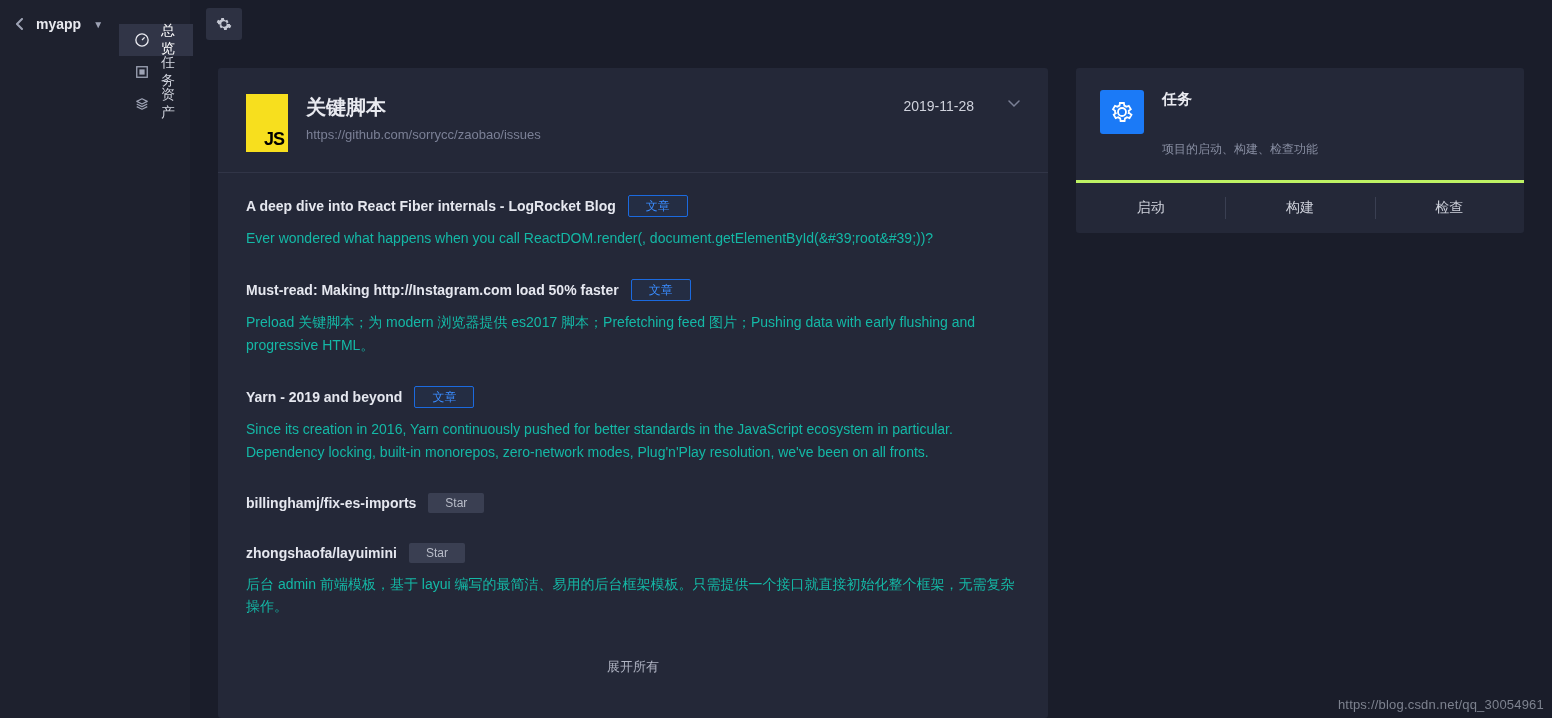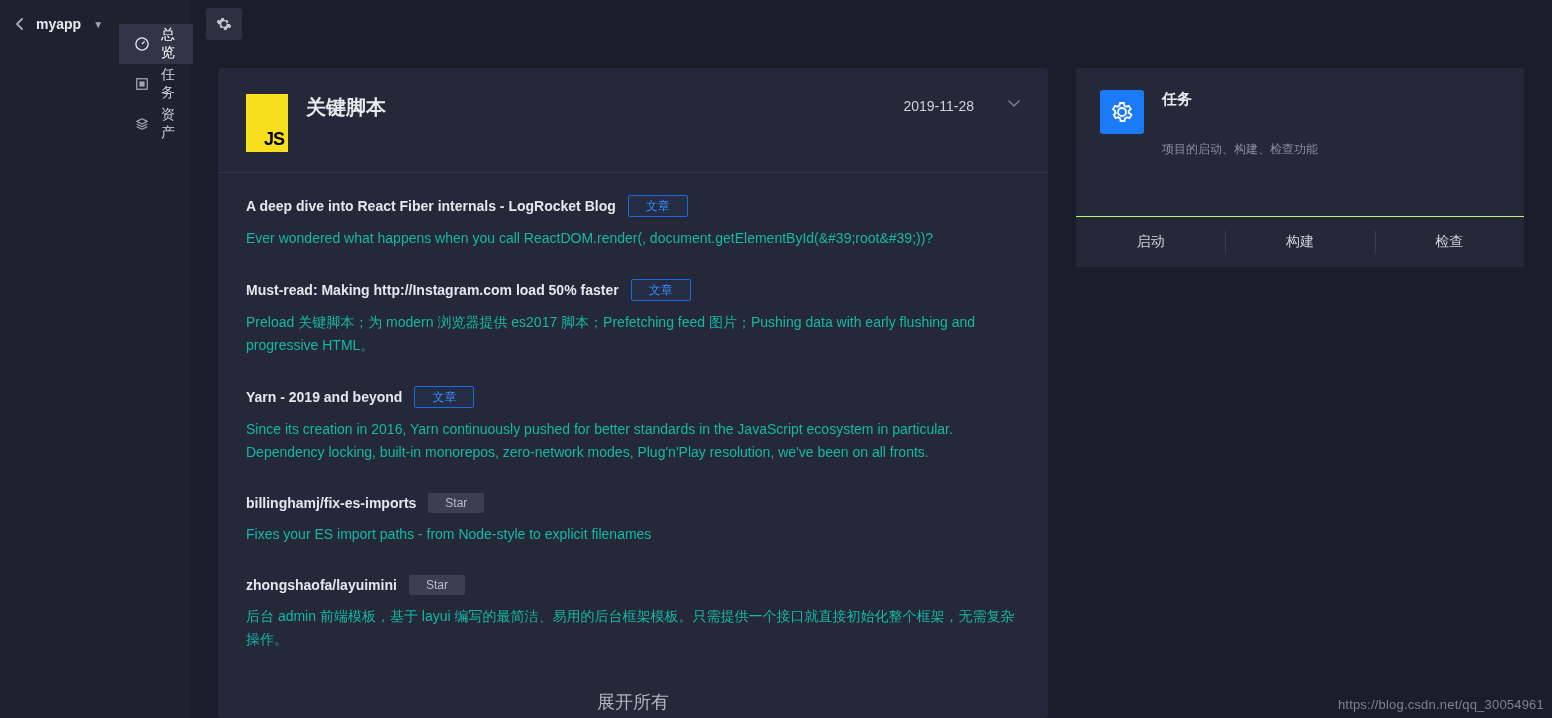--- a/index.html
+++ b/index.html
@@ -38,21 +38,21 @@
     color: #e9eaf0;
   }
   .sidebar-header .chev-down {
     color: #9ea3b5;
     font-size: 10px;
   }
   .sidebar-nav {
     margin-top: 24px;
   }
   .nav-item {
-    height: 40px;
+    height: 32px;
     display: flex;
     align-items: center;
     padding: 0 16px;
     gap: 12px;
     font-size: 14px;
     color: #cfd2dc;
     cursor: pointer;
   }
   .nav-item.active {
     background: #313547;
@@ -185,21 +185,21 @@
     background: #3a3f52;
     color: #b9bdc9;
   }
   .article-desc {
     font-size: 14px;
     color: #14b8a6;
     line-height: 1.6;
   }
   .show-all {
     text-align: center;
-    font-size: 18px;
+    font-size: 13px;
     color: #b0b4c3;
     padding: 10px 0 8px 0;
     cursor: pointer;
   }
 
   .side-panel {
     width: 448px;
     flex-shrink: 0;
   }
   .task-card {
@@ -219,22 +219,21 @@
     border-radius: 3px;
     display: inline-flex;
     align-items: center;
     justify-content: center;
     color: #fff;
   }
   .task-title { font-size: 15px; font-weight: 600; color: #e9eaf0; margin-bottom: 6px;}
   .task-sub { font-size: 12px; color: #888ea2; margin-top: 32px; }
   .task-actions {
     display: flex;
-    border-top: 1px solid #bef264;
-    margin-top: 36px;
+    border-top: 3px solid #bef264;
   }
   .task-action {
     flex: 1;
     text-align: center;
     padding: 16px 0;
     font-size: 14px;
     color: #cfd2dc;
     cursor: pointer;
     position: relative;
   }
@@ -311,20 +310,21 @@
     </div>
   </div>
 
   <div class="content-row">
 
     <div class="feed-panel">
       <div class="feed-header">
         <div class="js-badge">JS</div>
         <div class="feed-title-wrap">
           <div class="feed-title">关键脚本</div>
+          <div class="feed-sub">https://github.com/sorrycc/zaobao/issues</div>
         </div>
         <div class="feed-date">2019-11-28</div>
         <div class="feed-expand">
           <svg width="12" height="8" viewBox="0 0 12 8">
               <path d="M1 1 L6 6 L11 1" stroke="currentColor" stroke-width="1.5" fill="none" stroke-linecap="round"></path>
             </svg>
         </div>
       </div>
 
       <div class="feed-body">
@@ -351,21 +351,20 @@
             <span class="tag tag-article">文章</span>
           </div>
           <div class="article-desc">Since its creation in 2016, Yarn continuously pushed for better standards in the JavaScript ecosystem in particular. Dependency locking, built-in monorepos, zero-network modes, Plug'n'Play resolution, we've been on all fronts.</div>
         </div>
 
         <div class="article">
           <div class="article-head">
             <span class="article-title">billinghamj/fix-es-imports</span>
             <span class="tag tag-star">Star</span>
           </div>
-          <div class="article-desc">Fixes your ES import paths - from Node-style to explicit filenames</div>
         </div>
 
         <div class="article">
           <div class="article-head">
             <span class="article-title">zhongshaofa/layuimini</span>
             <span class="tag tag-star">Star</span>
           </div>
           <div class="article-desc">后台 admin 前端模板，基于 layui 编写的最简洁、易用的后台框架模板。只需提供一个接口就直接初始化整个框架，无需复杂操作。</div>
         </div>
 

